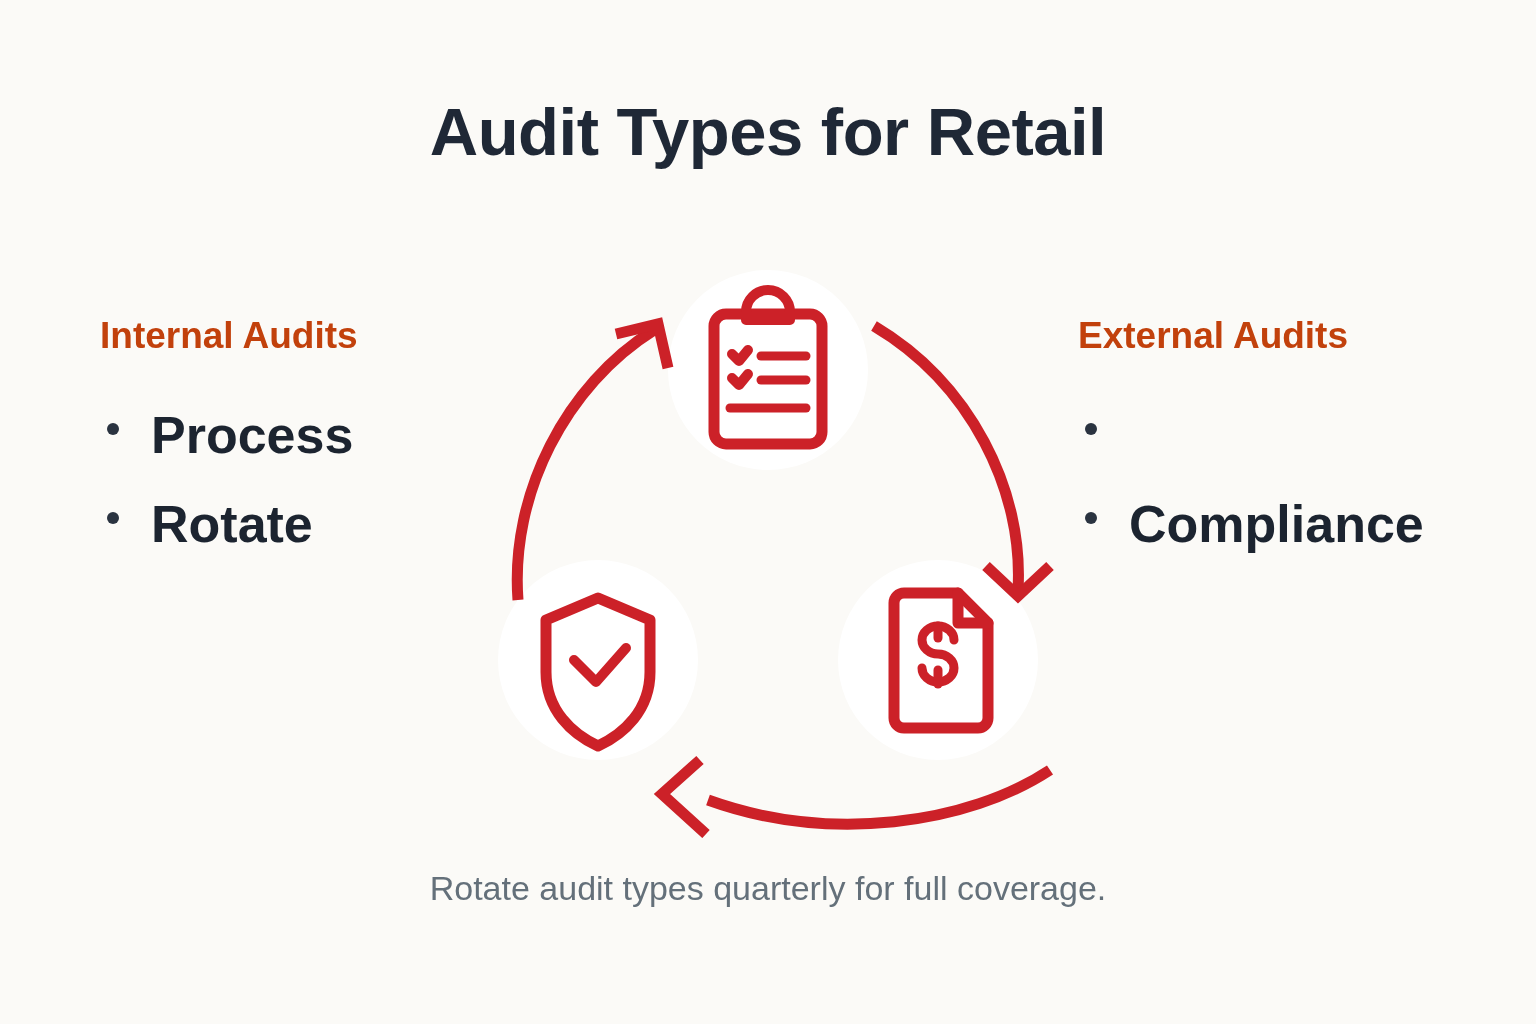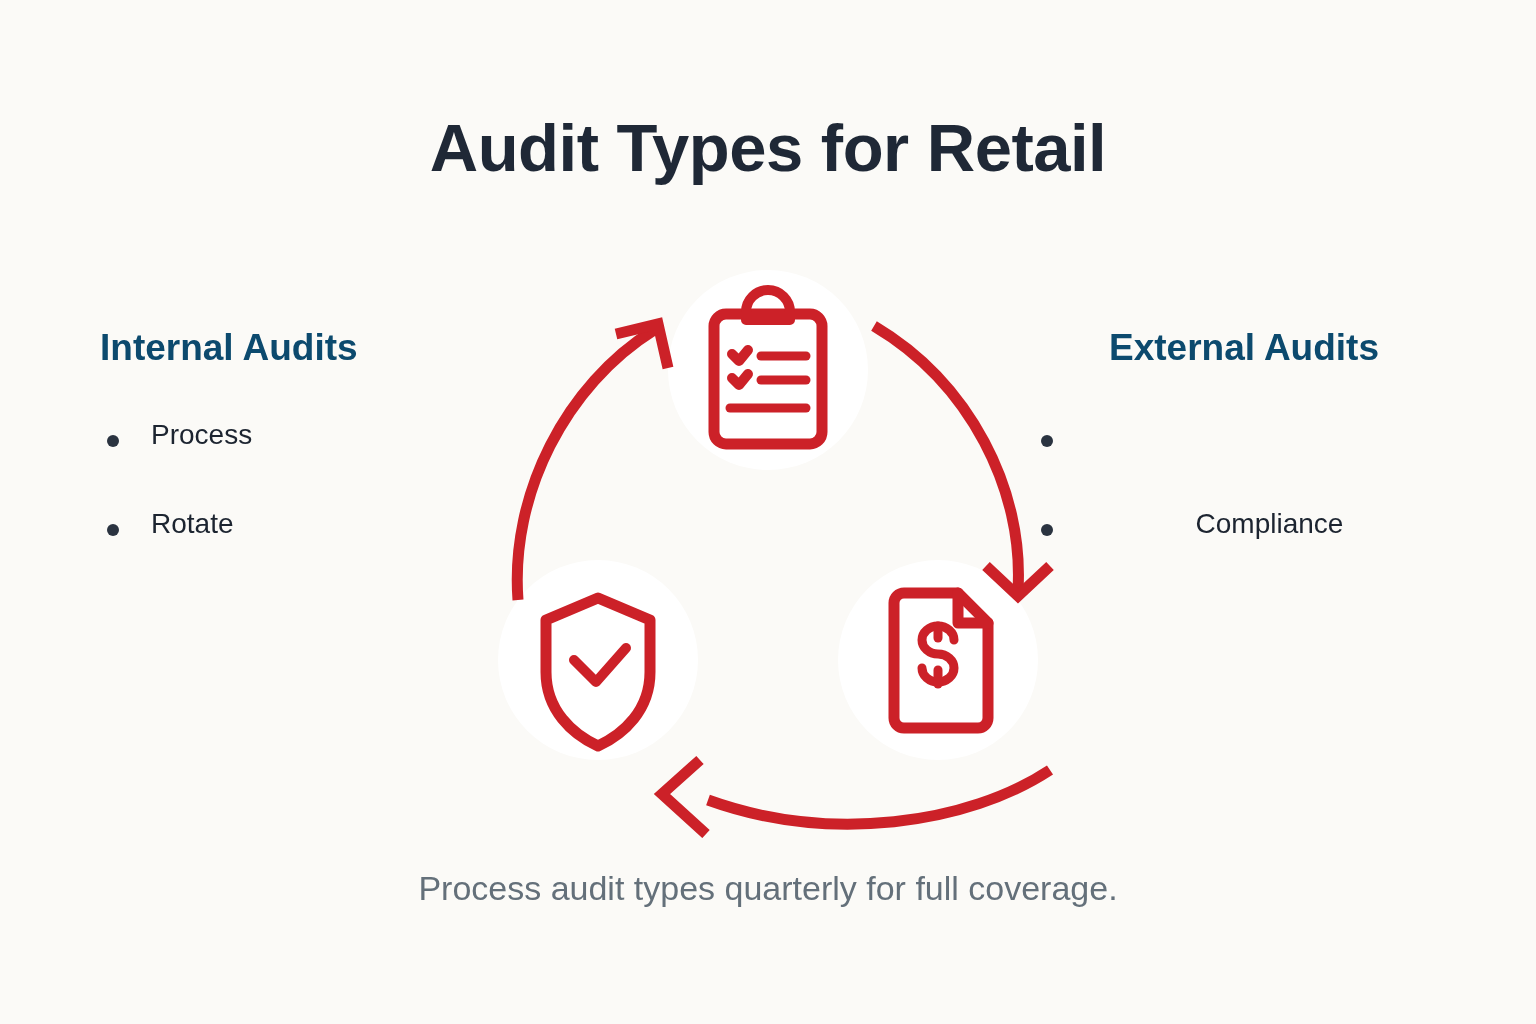--- a/index.html
+++ b/index.html
@@ -26,50 +26,49 @@
     left: 0;
     top: 97px;
     width: 1536px;
     text-align: center;
     font-size: 67px;
     font-weight: bold;
     color: #1f2836;
     letter-spacing: -0.5px;
     line-height: 1.05;
     white-space: nowrap;
-    margin-top: 16px;
   }
 
   
   .column {
     position: absolute;
     top: 316px;
   }
   .column.left  { left: 100px;  width: 390px; }
-  .column.right { left: 1034px; width: 420px; text-align: center; }
+  .column.right { left: 1078px; width: 420px; }
 
   .col-heading {
     font-size: 37px;
     font-weight: bold;
-    color: #0c4a6e;
+    color: #c2410c;
     line-height: 1.1;
-    margin: 12px 0 52px 0;
+    margin: 0 0 52px 0;
     white-space: nowrap;
   }
 
   .bullet-list {
     list-style: none;
     margin: 0;
     padding: 0;
   }
   .bullet-item {
     position: relative;
     padding-left: 51px;
-    font-size: 28px;
-    font-weight: normal;
+    font-size: 52px;
+    font-weight: bold;
     color: #1c2430;
     line-height: 1.0;
     height: 89px;
     white-space: nowrap;
   }
   .bullet-dot {
     position: absolute;
     left: 7px;
     top: 14px;
     width: 12px;
@@ -203,15 +202,15 @@
                  C 192 462 166 486 140 498
                  C 114 486 88 462 88 424
                  L 88 372
                  Z"></path>
         <polyline points="116,412 138,434 168,400" stroke-width="10"></polyline>
       </g>
 
     </svg>
   </div>
 
-  <div class="footer-note">Process audit types quarterly for full coverage.</div>
+  <div class="footer-note">Rotate audit types quarterly for full coverage.</div>
 
 </div>
 
 </body></html>

